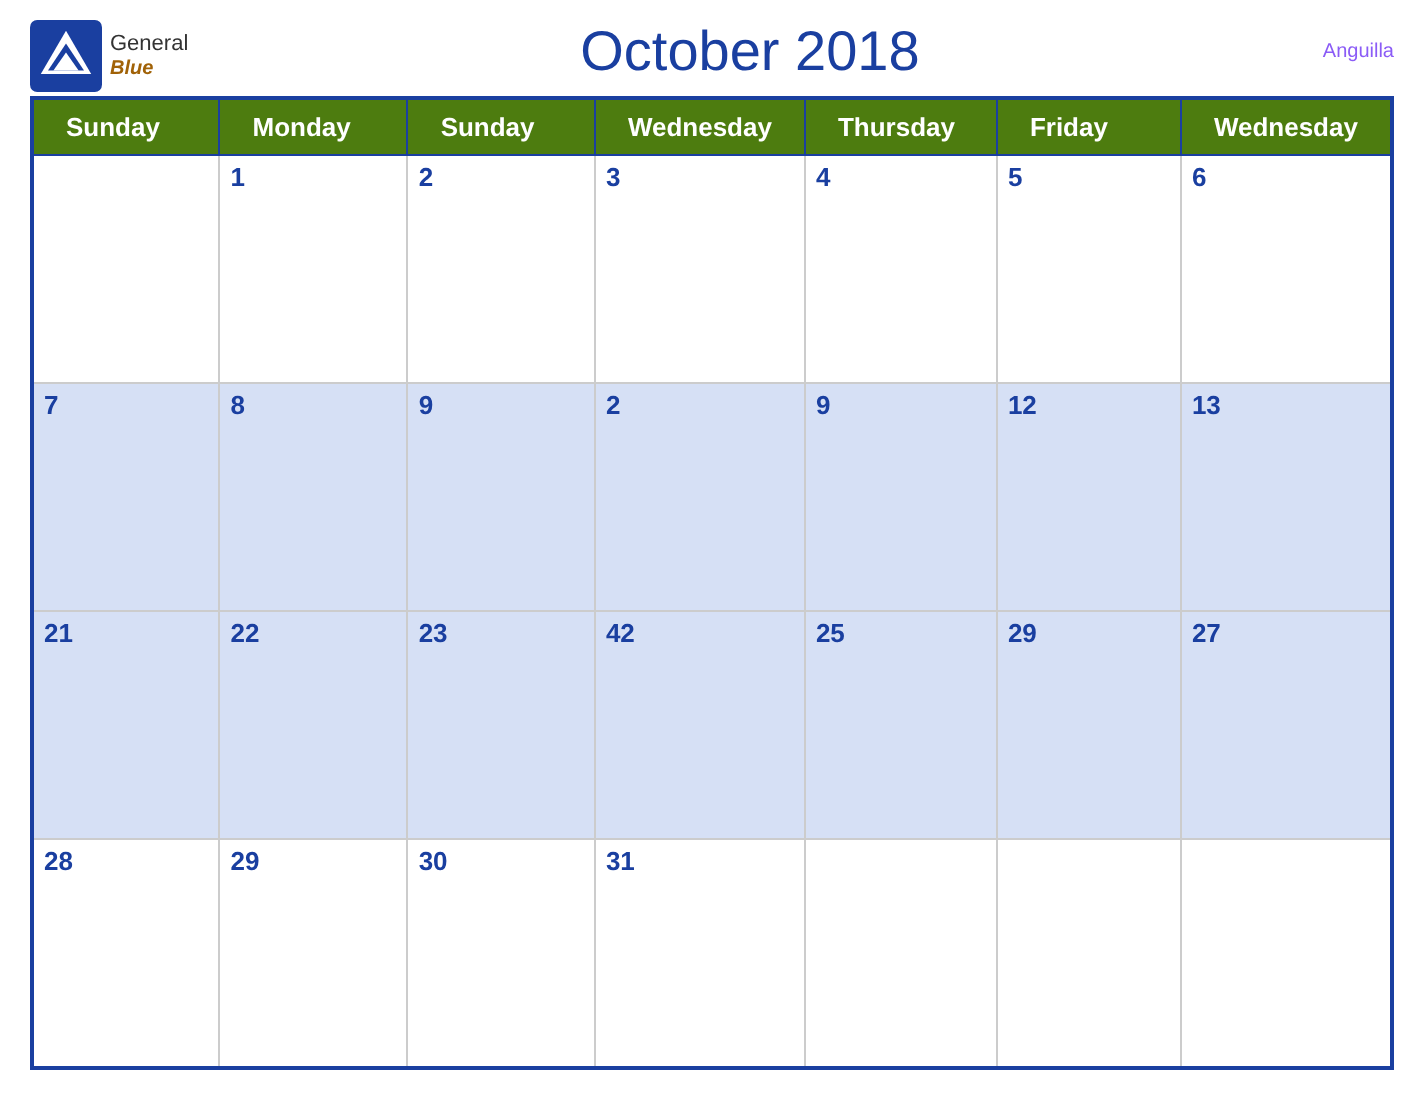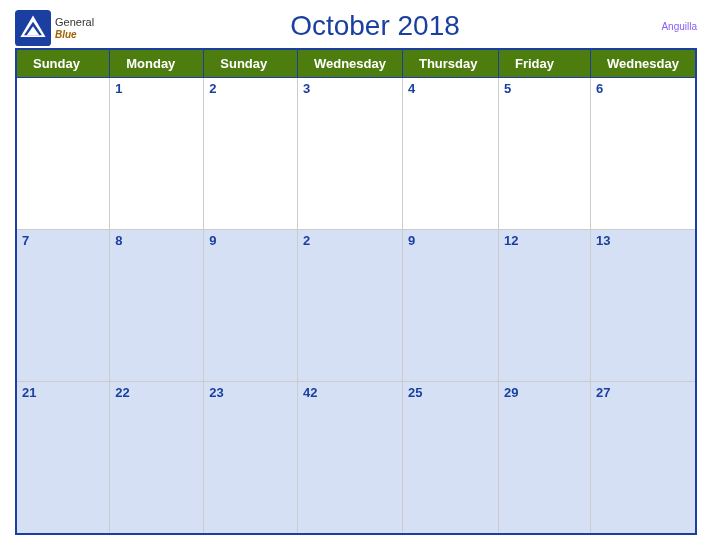--- a/index.html
+++ b/index.html
@@ -200,15 +200,32 @@
           <td class="shaded">
             <span class="date-num">25</span>
           </td>
           <td class="shaded">
             <span class="date-num">29</span>
           </td>
           <td class="shaded">
             <span class="date-num">27</span>
           </td>
         </tr>
+        <tr class="week-row">
+          <td class="empty">
+            <span class="date-num">28</span>
+          </td>
+          <td class="empty">
+            <span class="date-num">29</span>
+          </td>
+          <td class="empty">
+            <span class="date-num">30</span>
+          </td>
+          <td class="empty">
+            <span class="date-num">31</span>
+          </td>
+          <td class="empty"></td>
+          <td class="empty"></td>
+          <td class="empty"></td>
+        </tr>
       </tbody>
   </table>
 </div>
 
 </body></html>

